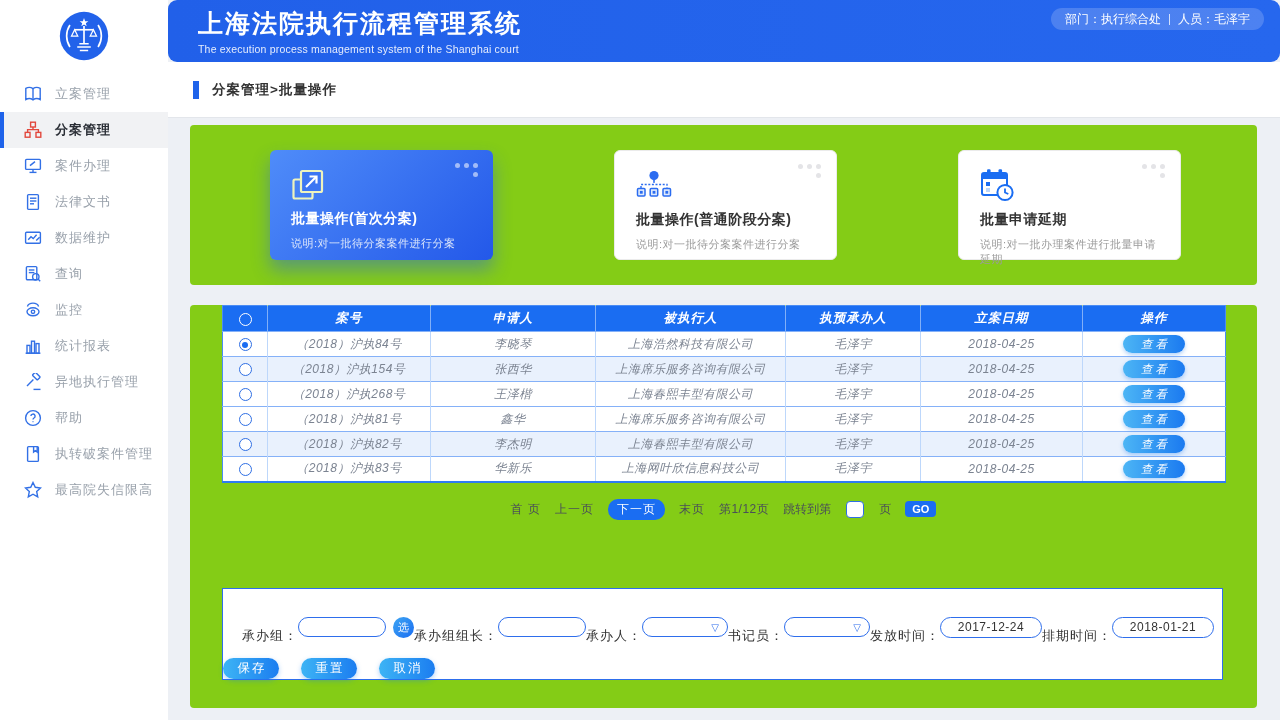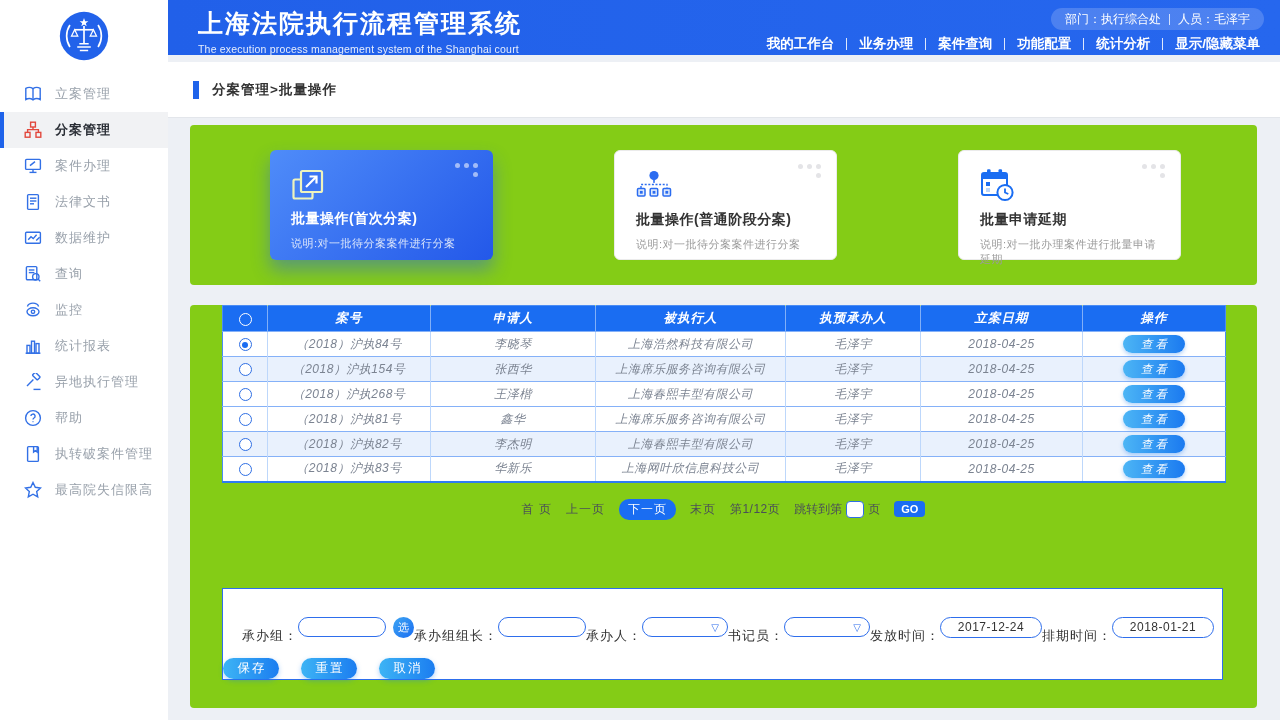--- a/index.html
+++ b/index.html
@@ -11,21 +11,21 @@
   .logo { height:64px; display:flex; align-items:center; justify-content:center; padding-top:8px; }
   .menu { margin-top:12px;font-family:Liberation Mono, monospace; }
   .menu-item { position:relative; height:36px; display:flex; align-items:center; padding-left:23px; cursor:pointer; color:#3270e6; }
   .mi-icon { width:20px; height:20px; display:inline-flex; align-items:center; justify-content:center; flex:0 0 20px; }
   .mi-label { margin-left:12px; font-size:13px; color:#99a1ab; letter-spacing:1px; white-space:nowrap; }
   .menu-item.active { background:#f1f2f4; color:#e2483d; }
   .menu-item.active::before { content:""; position:absolute; left:0; top:0; width:4px; height:100%; background:#1f63ea; }
   .menu-item.active .mi-label { color:#2b2f36; font-weight:bold; }
 
   
-  .topbar { position:absolute; left:168px; top:0; width:1112px; height:55px; background:linear-gradient(90deg,#2160e9,#2667ee); color:#fff; }
+  .topbar { position:absolute; left:168px; top:0; width:1112px; height:62px; background:linear-gradient(90deg,#2160e9,#2667ee); color:#fff;border-radius:9px; }
   .brand { position:absolute; left:30px; top:7px; }
   .app-title { font-size:25px; font-weight:bold; letter-spacing:2px; }
   .app-subtitle { font-size:10.5px; margin-top:3px; color:#e6edfd; letter-spacing:.2px; }
   .user-pill { position:absolute; top:8px; right:16px; background:rgba(255,255,255,.18); border-radius:11px; height:22px; display:flex; align-items:center; padding:0 14px; font-size:12px; gap:8px; }
   .pill-sep { width:1px; height:11px; background:rgba(255,255,255,.75); }
   .topnav { position:absolute; right:8px; top:35px; display:flex; align-items:center; font-size:13.5px; font-weight:bold; }
   .nav-item { padding:0 12px; cursor:pointer; white-space:nowrap; }
   .nav-sep { width:1px; height:12px; background:rgba(255,255,255,.85); }
 
   
@@ -67,21 +67,21 @@
   th .radio { border-color:#fff; background:transparent; }
   .radio.checked::after { content:""; position:absolute; left:2.5px; top:2.5px; width:6px; height:6px; border-radius:50%; background:#1a6df2; }
 
   .view-btn { display:inline-block; width:62px; height:18px; line-height:18px; border-radius:9px; background:linear-gradient(90deg,#4cb5f5,#1b7af0); color:#fff; font-size:11.5px; letter-spacing:3px; cursor:pointer; box-shadow:0 2px 4px rgba(27,122,240,.35); text-indent:3px; }
 
   
   .pagination { width:1003px; margin:16px 0 0 32px; display:flex; align-items:center; justify-content:center; gap:14px; font-size:12px; color:#4a4f58; }
   .pg-link { cursor:pointer; letter-spacing:1px; }
   .pg-next { background:#1a6df2; color:#fff; border-radius:10px; padding:2px 9px; cursor:pointer; letter-spacing:1px; }
   .pg-info { letter-spacing:.5px; }
-  .pg-jump { display:flex; align-items:center; gap:4px; }
+  .pg-jump { display:flex; align-items:center; gap:15px; }
   .pg-input { width:18px; height:17px; border:1px solid #2f6fe4; border-radius:4px; background:#fff; outline:none; text-align:center; font-size:11px; }
   .pg-go { background:#1a6df2; color:#fff; border-radius:4px; padding:2px 7px; font-size:11px; font-weight:bold; cursor:pointer; }
 
   
   .assign-form { position:absolute; left:32px; top:283px; width:1001px; height:92px; border:1px solid #2e6eec; background:#fff; }
   .form-row { display:flex; align-items:center; justify-content:space-between; padding:20px 16px 0 19px; }
   .field { display:flex; align-items:center; }
   .f-label { font-size:13px; color:#333; letter-spacing:1px; white-space:nowrap;margin-top:18px; }
   .f-input { width:88px; height:20px; border:1px solid #2e6eec; border-radius:10px; background:#fff; outline:none; padding:0 8px; font-size:12px; }
   .f-select { width:86px; height:20px; border:1px solid #2e6eec; border-radius:10px; display:flex; align-items:center; justify-content:flex-end; padding-right:8px; color:#2e6eec; font-size:10px; cursor:pointer; background:#fff; }
@@ -238,33 +238,20 @@
 <header class="topbar">
   <div class="brand">
     <div class="app-title">上海法院执行流程管理系统</div>
     <div class="app-subtitle">The execution process management system of the Shanghai court</div>
   </div>
   <div class="user-pill">
     <span>部门：执行综合处</span>
     <span class="pill-sep"></span>
     <span>人员：毛泽宇</span>
   </div>
-  <nav class="topnav">
-    <span class="nav-item">我的工作台</span>
-    <span class="nav-sep"></span>
-    <span class="nav-item">业务办理</span>
-    <span class="nav-sep"></span>
-    <span class="nav-item">案件查询</span>
-    <span class="nav-sep"></span>
-    <span class="nav-item">功能配置</span>
-    <span class="nav-sep"></span>
-    <span class="nav-item">统计分析</span>
-    <span class="nav-sep"></span>
-    <span class="nav-item">显示/隐藏菜单</span>
-  </nav>
 </header>
 
 <div class="breadcrumb-bar">
   <span class="bc-accent"></span>
   <span class="bc-text">分案管理&gt;批量操作</span>
 </div>
 
 <main class="content">
 
   <section class="panel cards-panel">

